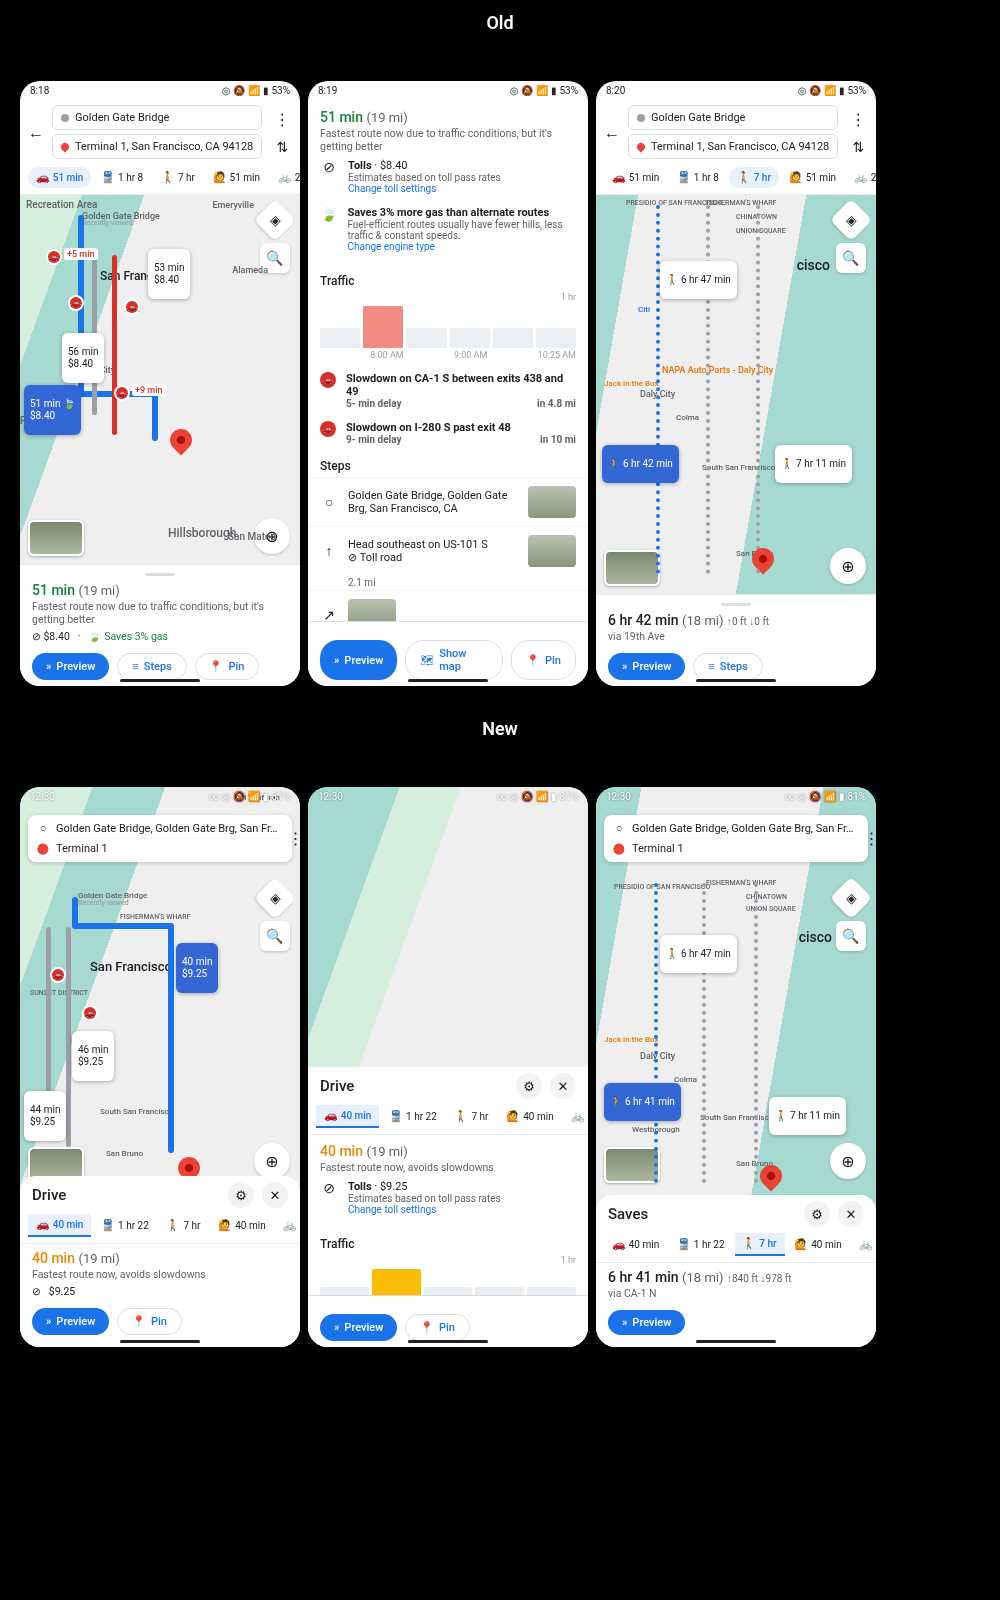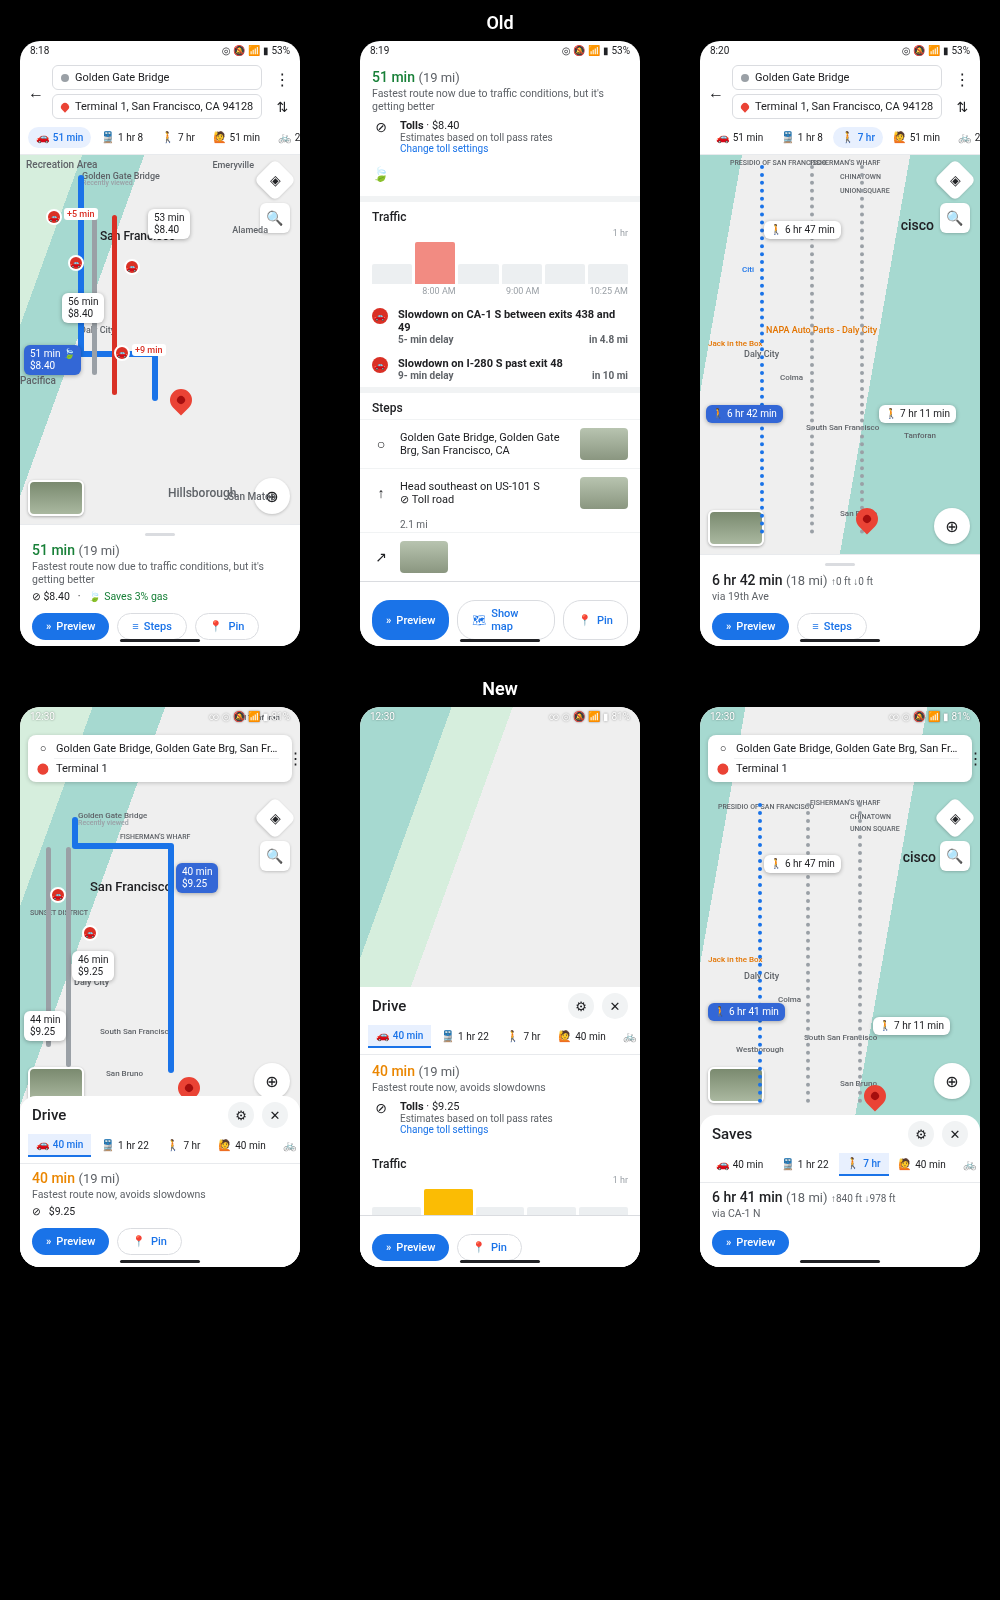--- a/index.html
+++ b/index.html
@@ -1,18 +1,18 @@
 <!DOCTYPE html>
 <html><head>
 <meta charset="utf-8">
 <style>
   * { box-sizing: border-box; margin: 0; padding: 0; }
   body { background: #000; font-family: Roboto, "Helvetica Neue", Arial, sans-serif; min-height: 1600px; }
   .label-row { text-align: center; color: #fff; font-weight: 600; padding: 12px 0 8px; font-size: 18px; }
-  .row { display: flex; justify-content: space-between; gap: 8px; padding: 0 20px 20px; }
+  .row { display: flex; justify-content: flex-start; gap: 8px; padding: 0 20px 20px; margin-top: 40px; }
   .phone { width: 280px; height: 605px; background: #fff; border-radius: 20px; overflow: hidden; position: relative; display: flex; flex-direction: column; font-size: 11px; color: #202124; }
   .row2 .phone { height: 560px; }
   .statusbar { display: flex; justify-content: space-between; align-items: center; padding: 4px 10px 2px; font-size: 10px; position: absolute; top: 0; left: 0; right: 0; z-index: 20; }
   .statusbar.light { color: #fff; text-shadow: 0 0 2px rgba(0,0,0,.5); }
   .status-icons { display: flex; gap: 3px; font-size: 10px; align-items: center; }
   .phone-inner { padding-top: 20px; display: flex; flex-direction: column; height: 100%; }
   .search-head { display: flex; align-items: center; gap: 8px; padding: 0 8px; }
   .search-head .back { font-size: 16px; width: 20px; text-align: center; }
   .search-fields { flex: 1; }
   .search-field { display: flex; align-items: center; border: 1px solid #dadce0; border-radius: 6px; margin: 4px 0; padding: 5px 8px; font-size: 11px; gap: 6px; }
@@ -27,21 +27,21 @@
   .mode-ico { font-size: 11px; }
   .map { flex: 1; position: relative; background: #a6d9d0; overflow: hidden; }
   .map.land { background: linear-gradient(110deg, #d6eedd 0%, #d6eedd 15%, #a6d9d0 15%, #a6d9d0 30%, #efefef 30%, #efefef 100%); }
   .map .map-btn { position: absolute; right: 10px; width: 30px; height: 30px; background: #fff; border-radius: 6px; box-shadow: 0 1px 3px rgba(0,0,0,.2); display: flex; align-items: center; justify-content: center; font-size: 14px; }
   .map .layers { top: 10px; transform: rotate(45deg); }
   .map .layers span { transform: rotate(-45deg); }
   .map .zoom { top: 48px; }
   .map .locate { bottom: 10px; border-radius: 50%; width: 36px; height: 36px; font-size: 16px; }
   .map .thumb { position: absolute; left: 8px; bottom: 8px; width: 56px; height: 36px; border-radius: 6px; background: linear-gradient(#7a8a6f,#aab8a0); border: 2px solid #fff; box-shadow: 0 1px 3px rgba(0,0,0,.3); }
   .map .lbl { position: absolute; font-size: 10px; color: #5f6368; font-weight: 500; }
-  .route-callout { position: absolute; background: #fff; border-radius: 6px; padding: 3px 6px; font-size: 10px; box-shadow: 0 1px 4px rgba(0,0,0,.3); line-height: 1.2; }
+  .route-callout { position: absolute; background: #fff; border-radius: 6px; padding: 13px 6px; font-size: 10px; box-shadow: 0 1px 4px rgba(0,0,0,.3); line-height: 1.2; }
   .route-callout.blue { background: #3367d6; color: #fff; }
   .dest-pin { position: absolute; width: 22px; height: 22px; background: #ea4335; border-radius: 50% 50% 50% 0; transform: rotate(-45deg); }
   .dest-pin::after { content:""; position:absolute; width:8px; height:8px; background:#a50e0e; border-radius:50%; top:7px; left:7px; }
   .traffic-dot { position: absolute; width: 16px; height: 16px; background: #d93025; border-radius: 50%; border:2px solid #fff; display:flex; align-items:center; justify-content:center; color:#fff; font-size:9px; }
   .route-line { position: absolute; background: #1a73e8; border-radius: 4px; }
   .route-line.gray { background: #9aa0a6; }
   .sheet { background: #fff; border-top: 1px solid #e8eaed; padding: 8px 12px 6px; }
   .sheet-handle { width: 30px; height: 3px; background: #dadce0; border-radius: 3px; margin: 0 auto 6px; }
   .nav-handle { position: absolute; bottom: 4px; left: 50%; transform: translateX(-50%); width: 80px; height: 3px; background: #202124; border-radius: 3px; z-index: 30; }
   .summary-time { font-size: 14px; }
@@ -216,20 +216,25 @@
         <div class="info-row">
           <span class="ico">⊘</span>
           <div>
                 <div><b>Tolls</b> · <span>$8.40</span></div>
                 <div class="sub">Estimates based on toll pass rates</div>
                 <div class="link">Change toll settings</div>
               </div>
         </div>
         <div class="info-row">
           <span class="ico leaf">🍃</span>
+          <div>
+                <div><b>Saves 3% more gas than alternate routes</b></div>
+                <div class="sub">Fuel-efficient routes usually have fewer hills, less traffic &amp; constant speeds.</div>
+                <div class="link">Change engine type</div>
+              </div>
         </div>
       </div>
       <div class="hr"></div>
       <div class="sec-title">Traffic</div>
       <div style="text-align:right;padding:0 12px;font-size:9px;color:#9aa0a6">1 hr</div>
       <div class="traffic-chart">
         <div class="tbar"></div>
             <div class="tbar peak"></div>
             <div class="tbar"></div>
             <div class="tbar"></div>

